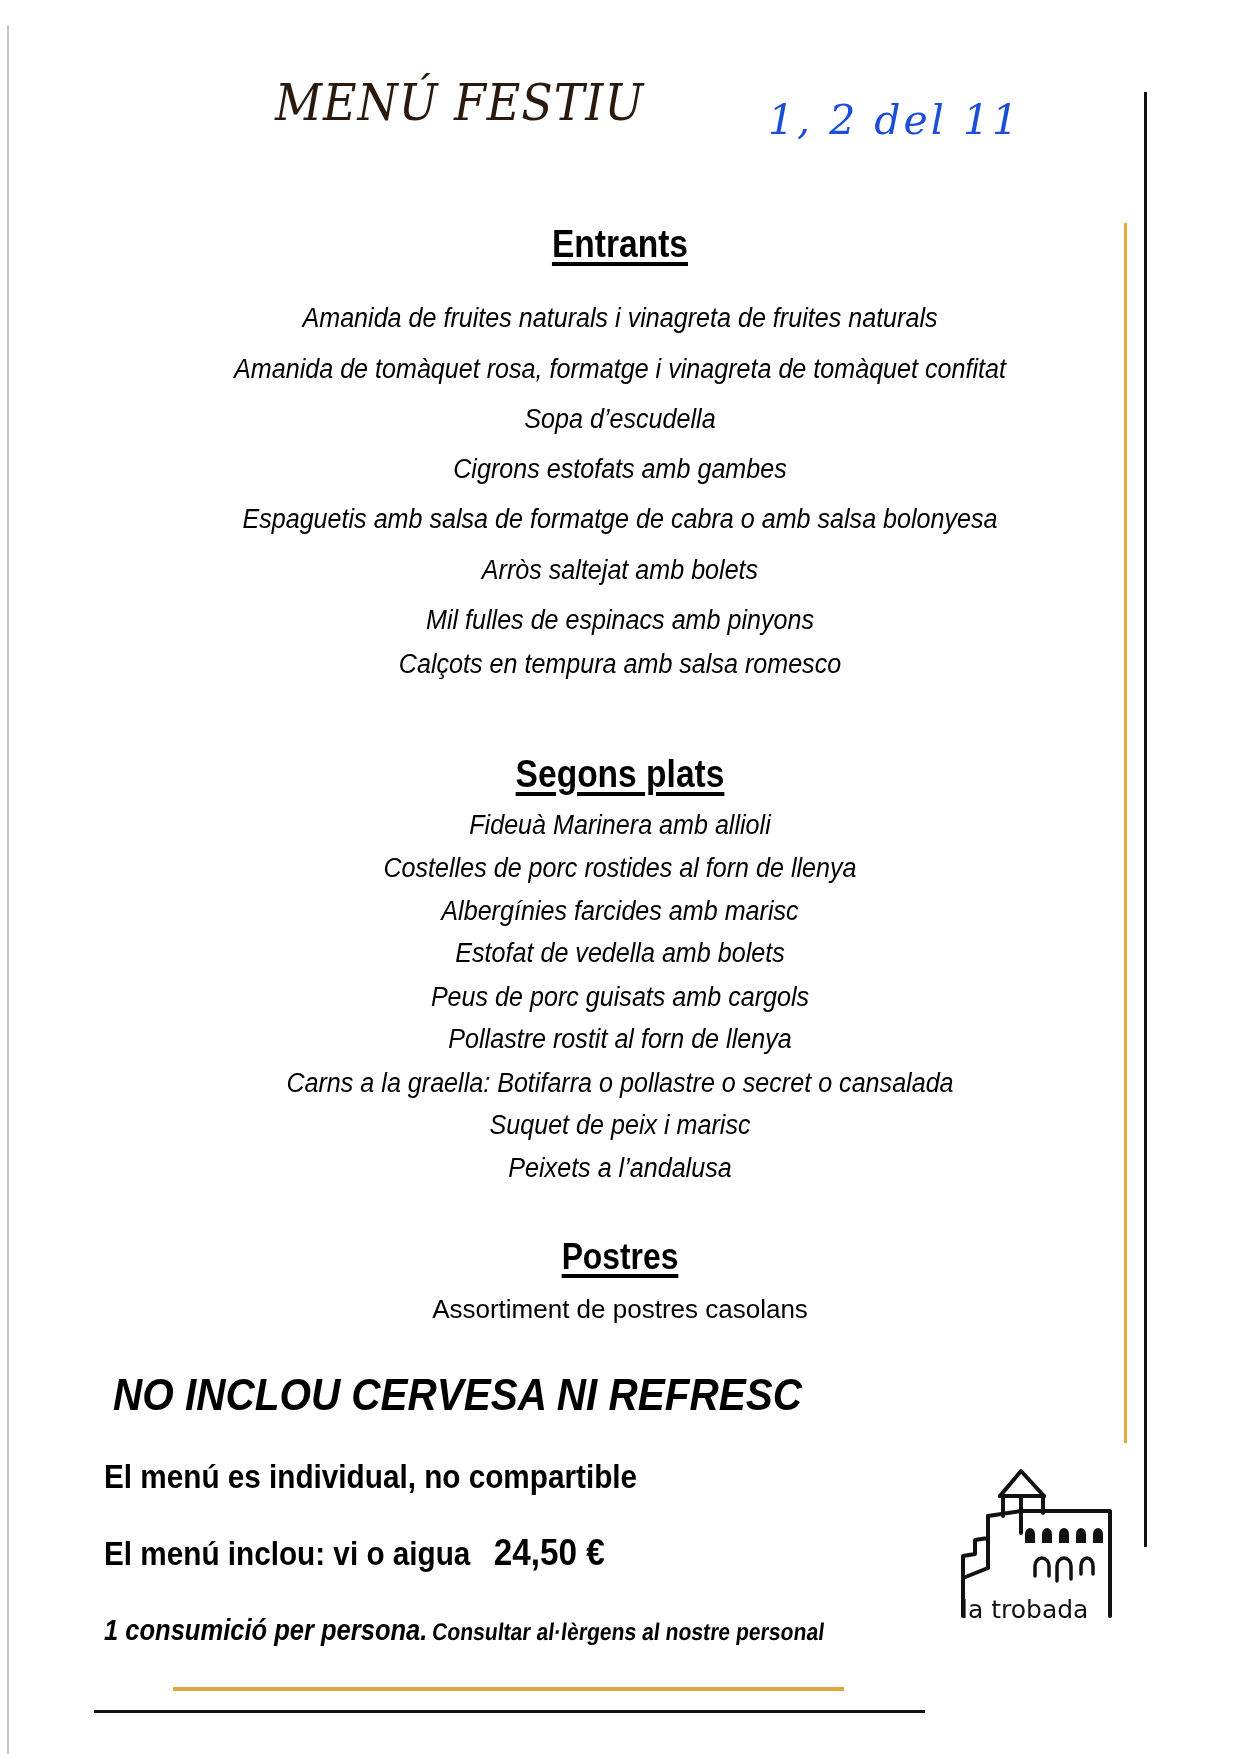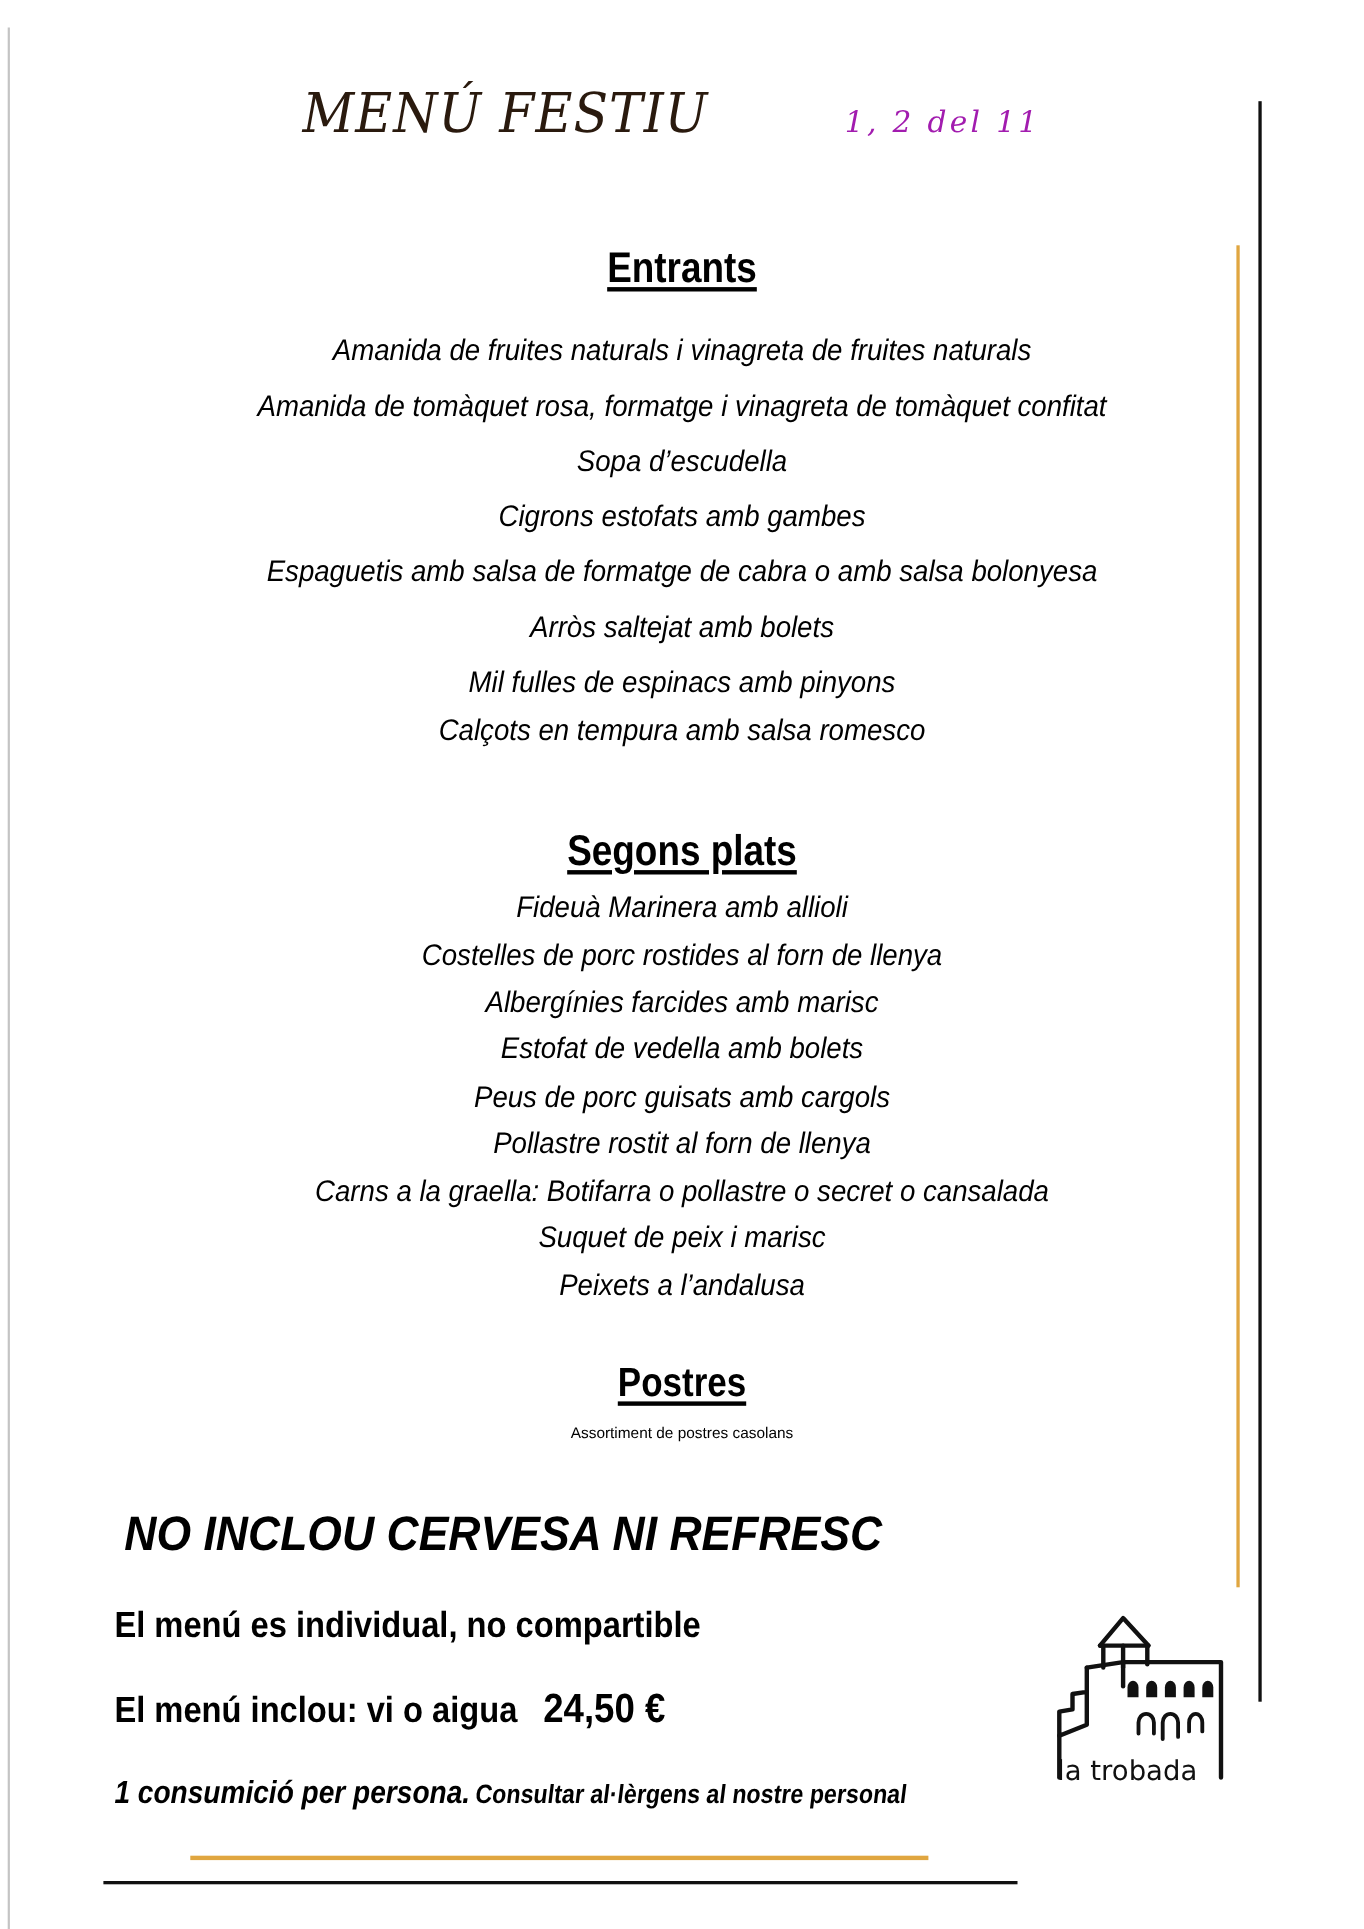--- a/index.html
+++ b/index.html
@@ -5,25 +5,25 @@
   html, body { margin:0; padding:0; background:#ffffff; }
   body { width:1240px; height:1754px; position:relative; overflow:hidden; color:#000; }
   .abs { position:absolute; }
   .center-text { left:0; width:1240px; text-align:center; white-space:nowrap; }
 
   .left-rule { left:7px; top:25px; width:2px; height:1729px; background:#c4c4c4; }
   .right-rule-black { left:1144px; top:92px; width:3px; height:1455px; background:#111; }
   .right-rule-orange { left:1124px; top:223px; width:3px; height:1220px; background:#e0a640; }
 
   .title { left:275px; top:74px; font-family:"DejaVu Serif", serif; font-style:italic; font-size:50px; letter-spacing:1px; color:#2a1a0e; white-space:nowrap; transform:scaleX(0.92); transform-origin:left center; }
-  .title-date { left:768px; top:96px; font-family:"DejaVu Serif", serif; font-style:italic; font-size:27px; letter-spacing:3px; color:#a21caf; white-space:nowrap; }
+  .title-date { left:768px; top:96px; font-family:"DejaVu Serif", serif; font-style:italic; font-size:41px; letter-spacing:3px; color:#1d4ed8; white-space:nowrap; }
 
   .section-head { font-family:"Liberation Sans", sans-serif; font-weight:bold; font-size:39px; text-decoration:underline; text-decoration-thickness:4px; text-underline-offset:5px; transform:scaleX(0.86); }
   .item { font-family:"Liberation Sans", sans-serif; font-style:italic; font-size:27px; line-height:32px; transform:scaleX(0.93); }
-  .dessert-item { font-family:"Liberation Sans", sans-serif; font-size:14px; }
+  .dessert-item { font-family:"Liberation Sans", sans-serif; font-size:26px; }
 
   .notice { left:113px; top:1370px; font-family:"Liberation Sans", sans-serif; font-weight:bold; font-style:italic; font-size:44px; white-space:nowrap; transform:scaleX(0.92); transform-origin:left center; }
   .info { left:104px; font-family:"Liberation Sans", sans-serif; font-weight:bold; font-size:33px; white-space:nowrap; transform:scaleX(0.9); transform-origin:left center; }
   .price { font-size:37px; margin-left:26px; }
   .footnote { left:104px; top:1614px; font-family:"Liberation Sans", sans-serif; font-weight:bold; font-style:italic; font-size:29px; white-space:nowrap; transform:scaleX(0.88); transform-origin:left center; }
   .footnote-small { font-size:24px; font-style:normal; margin-left:6px; display:inline-block; transform:skewX(-8deg); }
 
   .bottom-orange { left:173px; top:1687px; width:671px; height:4px; background:#e0a640; }
   .bottom-black { left:94px; top:1710px; width:831px; height:3px; background:#111; }
 

